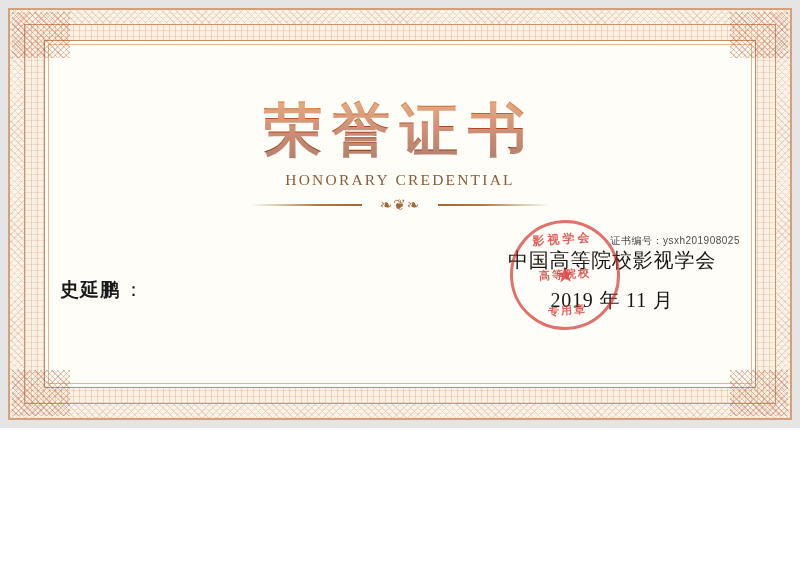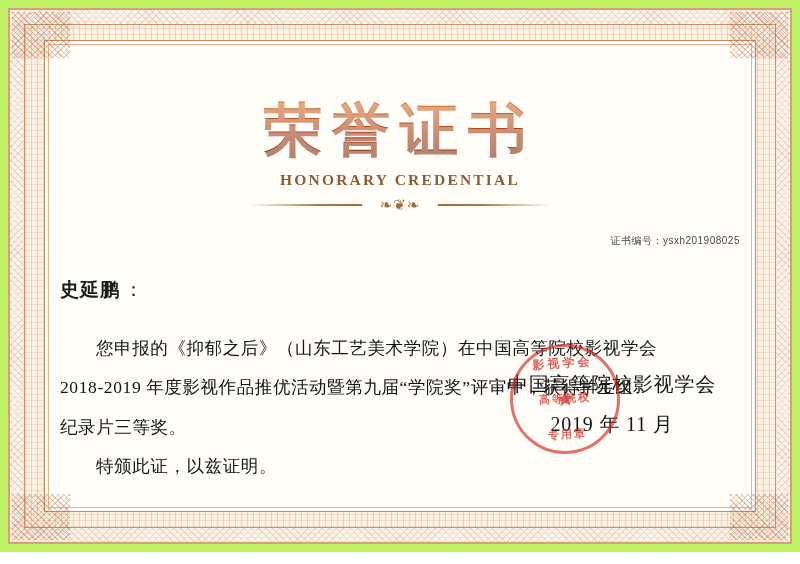--- a/index.html
+++ b/index.html
@@ -10,22 +10,22 @@
   body {
     width: 800px;
     height: 564px;
     font-family: "Liberation Serif", serif;
     overflow: hidden;
   }
 
   .certificate {
     position: relative;
     width: 800px;
-    height: 552px;
-    background: #bef264;
+    height: 428px;
+    background: #e5e5e5;
     box-sizing: border-box;
   }
 
   
   .border-outer {
     position: absolute;
     left: 8px;
     top: 8px;
     right: 8px;
     bottom: 8px;
@@ -106,21 +106,21 @@
     color: transparent;
     text-shadow: 0 1px 0 rgba(255,255,255,0.4);
     line-height: 1.05;
   }
   .sub-title {
     margin-top: 10px;
     font-family: "Liberation Serif", serif;
     font-size: 15.5px;
     letter-spacing: 2.2px;
     color: #8a5d3a;
-    font-weight: 700;
+    font-weight: 400;
   }
   .divider {
     margin: 8px auto 0;
     width: 300px;
     height: 16px;
     position: relative;
   }
   .divider .bar {
     position: absolute;
     top: 7px;
@@ -267,26 +267,20 @@
     </div>
 
     <div class="serial">
       <span>证书编号：</span><span>ysxh201908025</span>
     </div>
 
     <div class="recipient">
       <span class="name">史延鹏</span><span>：</span>
     </div>
 
-    <div class="body-text">
-      <p class="indent">您申报的《抑郁之后》（山东工艺美术学院）在中国高等院校影视学会</p>
-      <p>2018-2019 年度影视作品推优活动暨第九届“学院奖”评审中，获得学生组</p>
-      <p>纪录片三等奖。</p>
-      <p class="indent">特颁此证，以兹证明。</p>
-    </div>
 
     <div class="signature">
       <div>中国高等院校影视学会</div>
       <div>2019 年 11 月</div>
     </div>
 
     <div class="seal">
       <div class="seal-top">影视学会</div>
       <div class="seal-mid">高等院校</div>
       <div class="seal-star">★</div>

